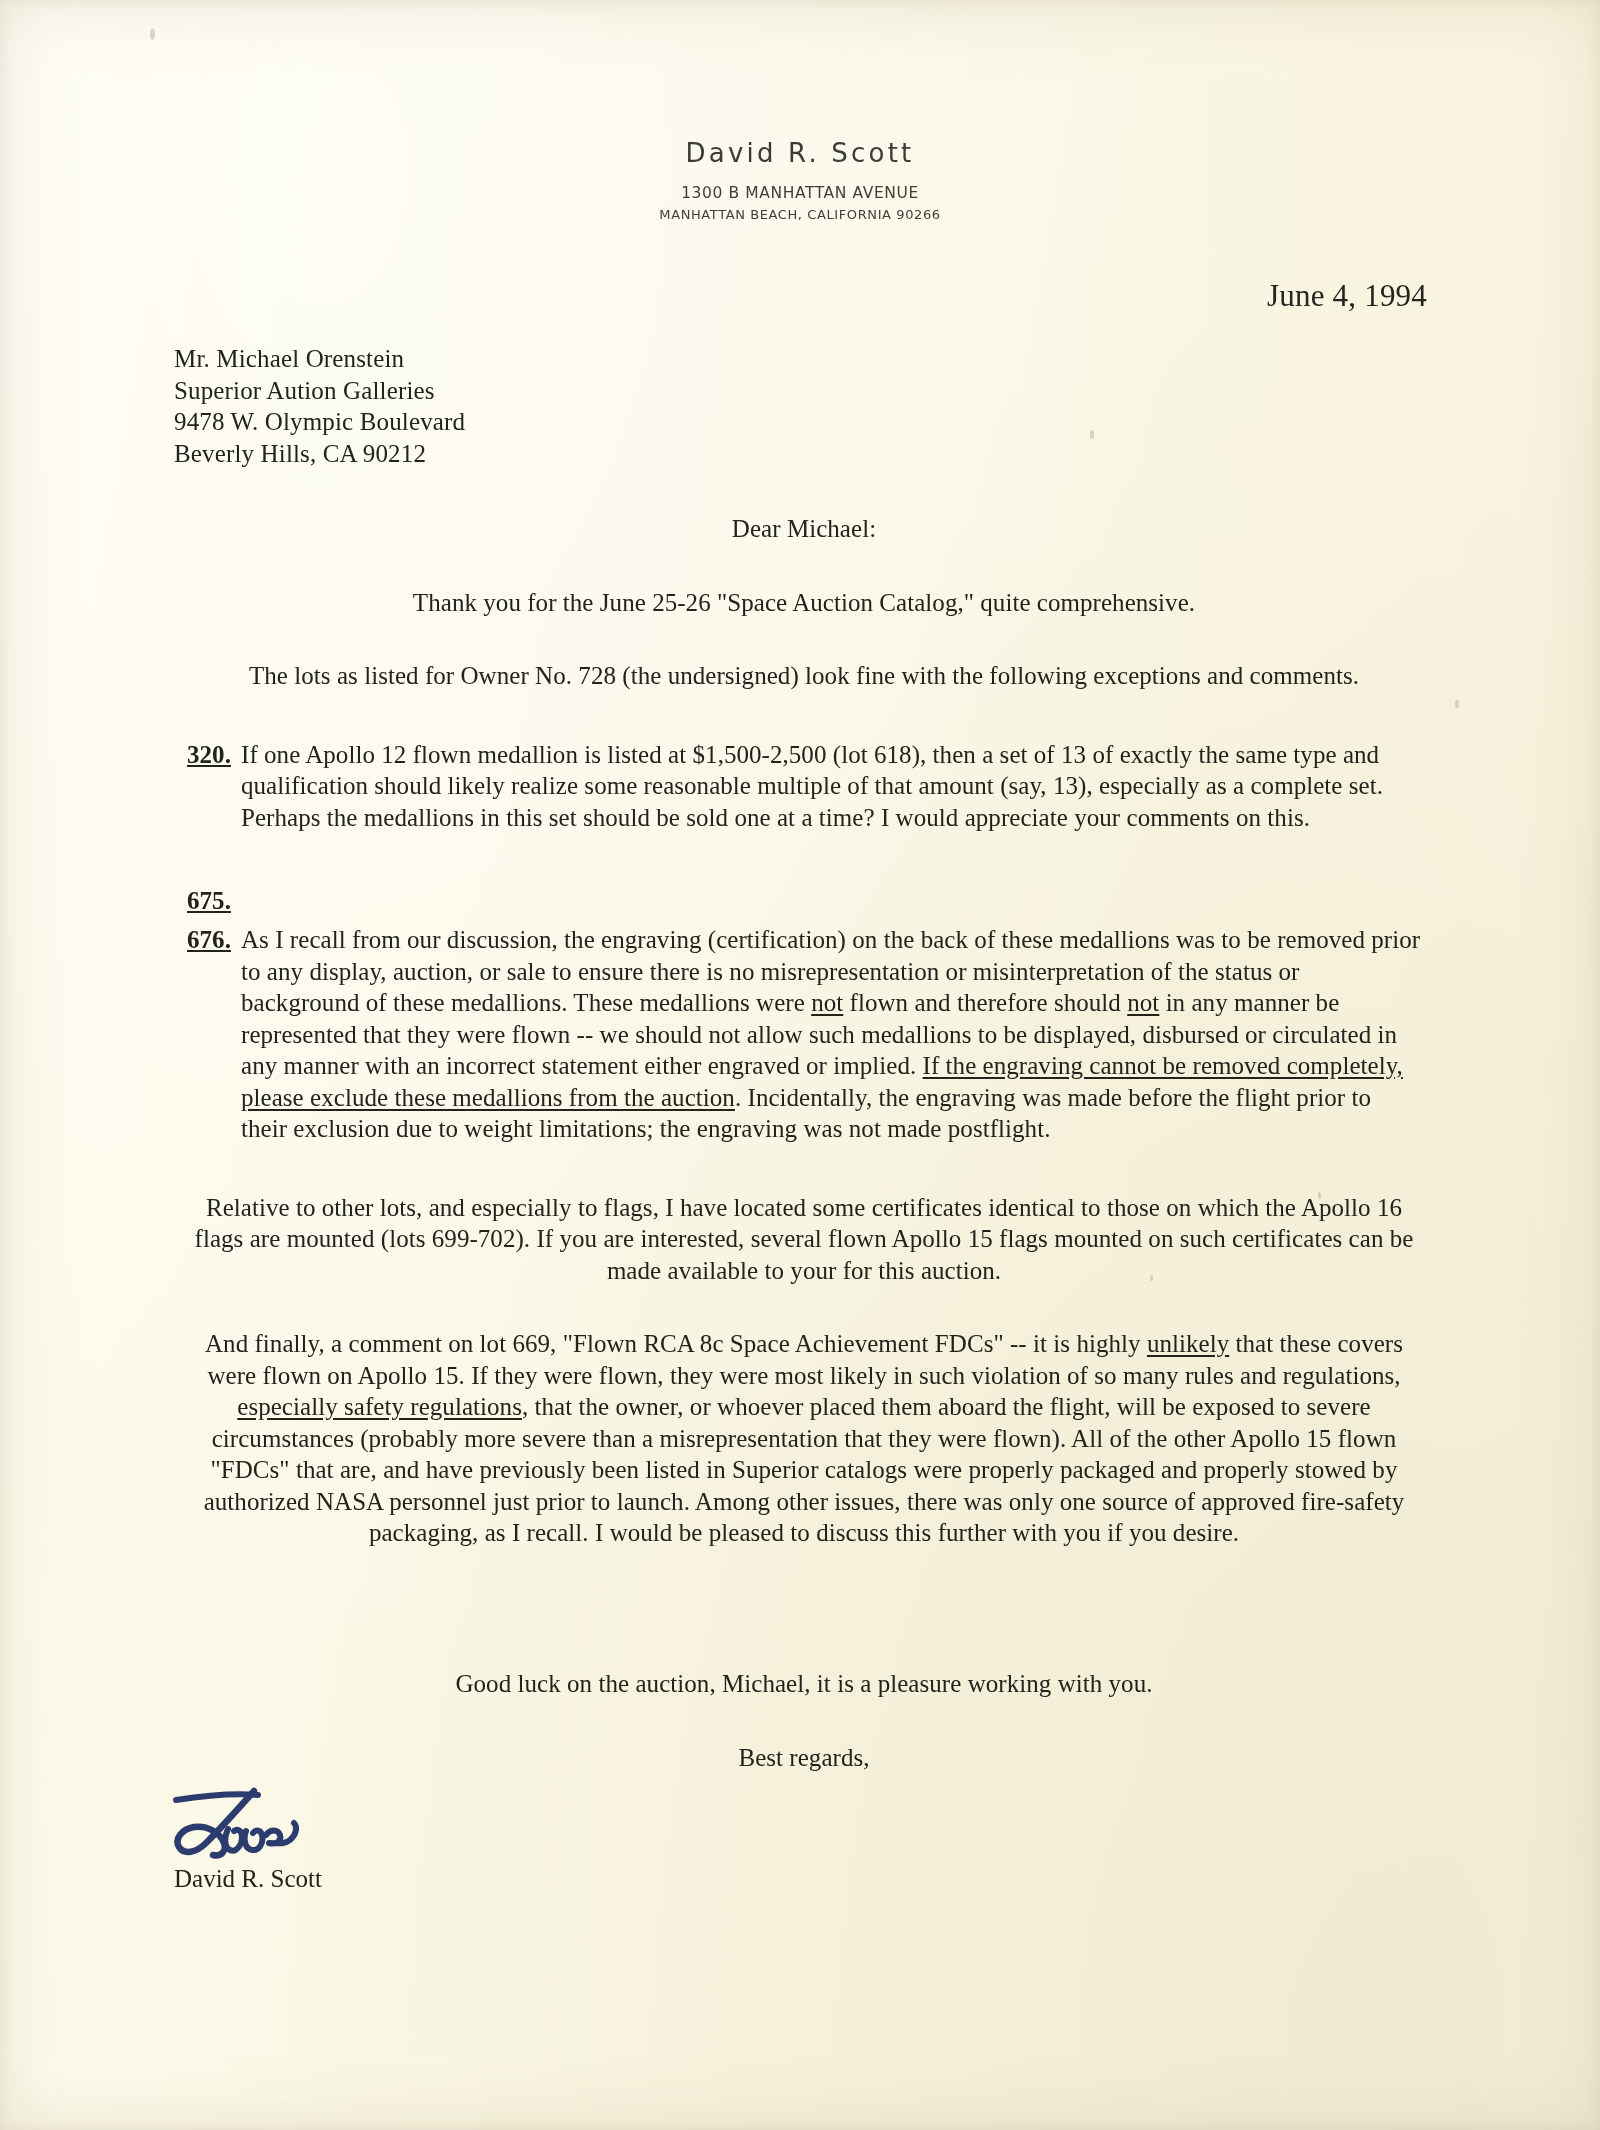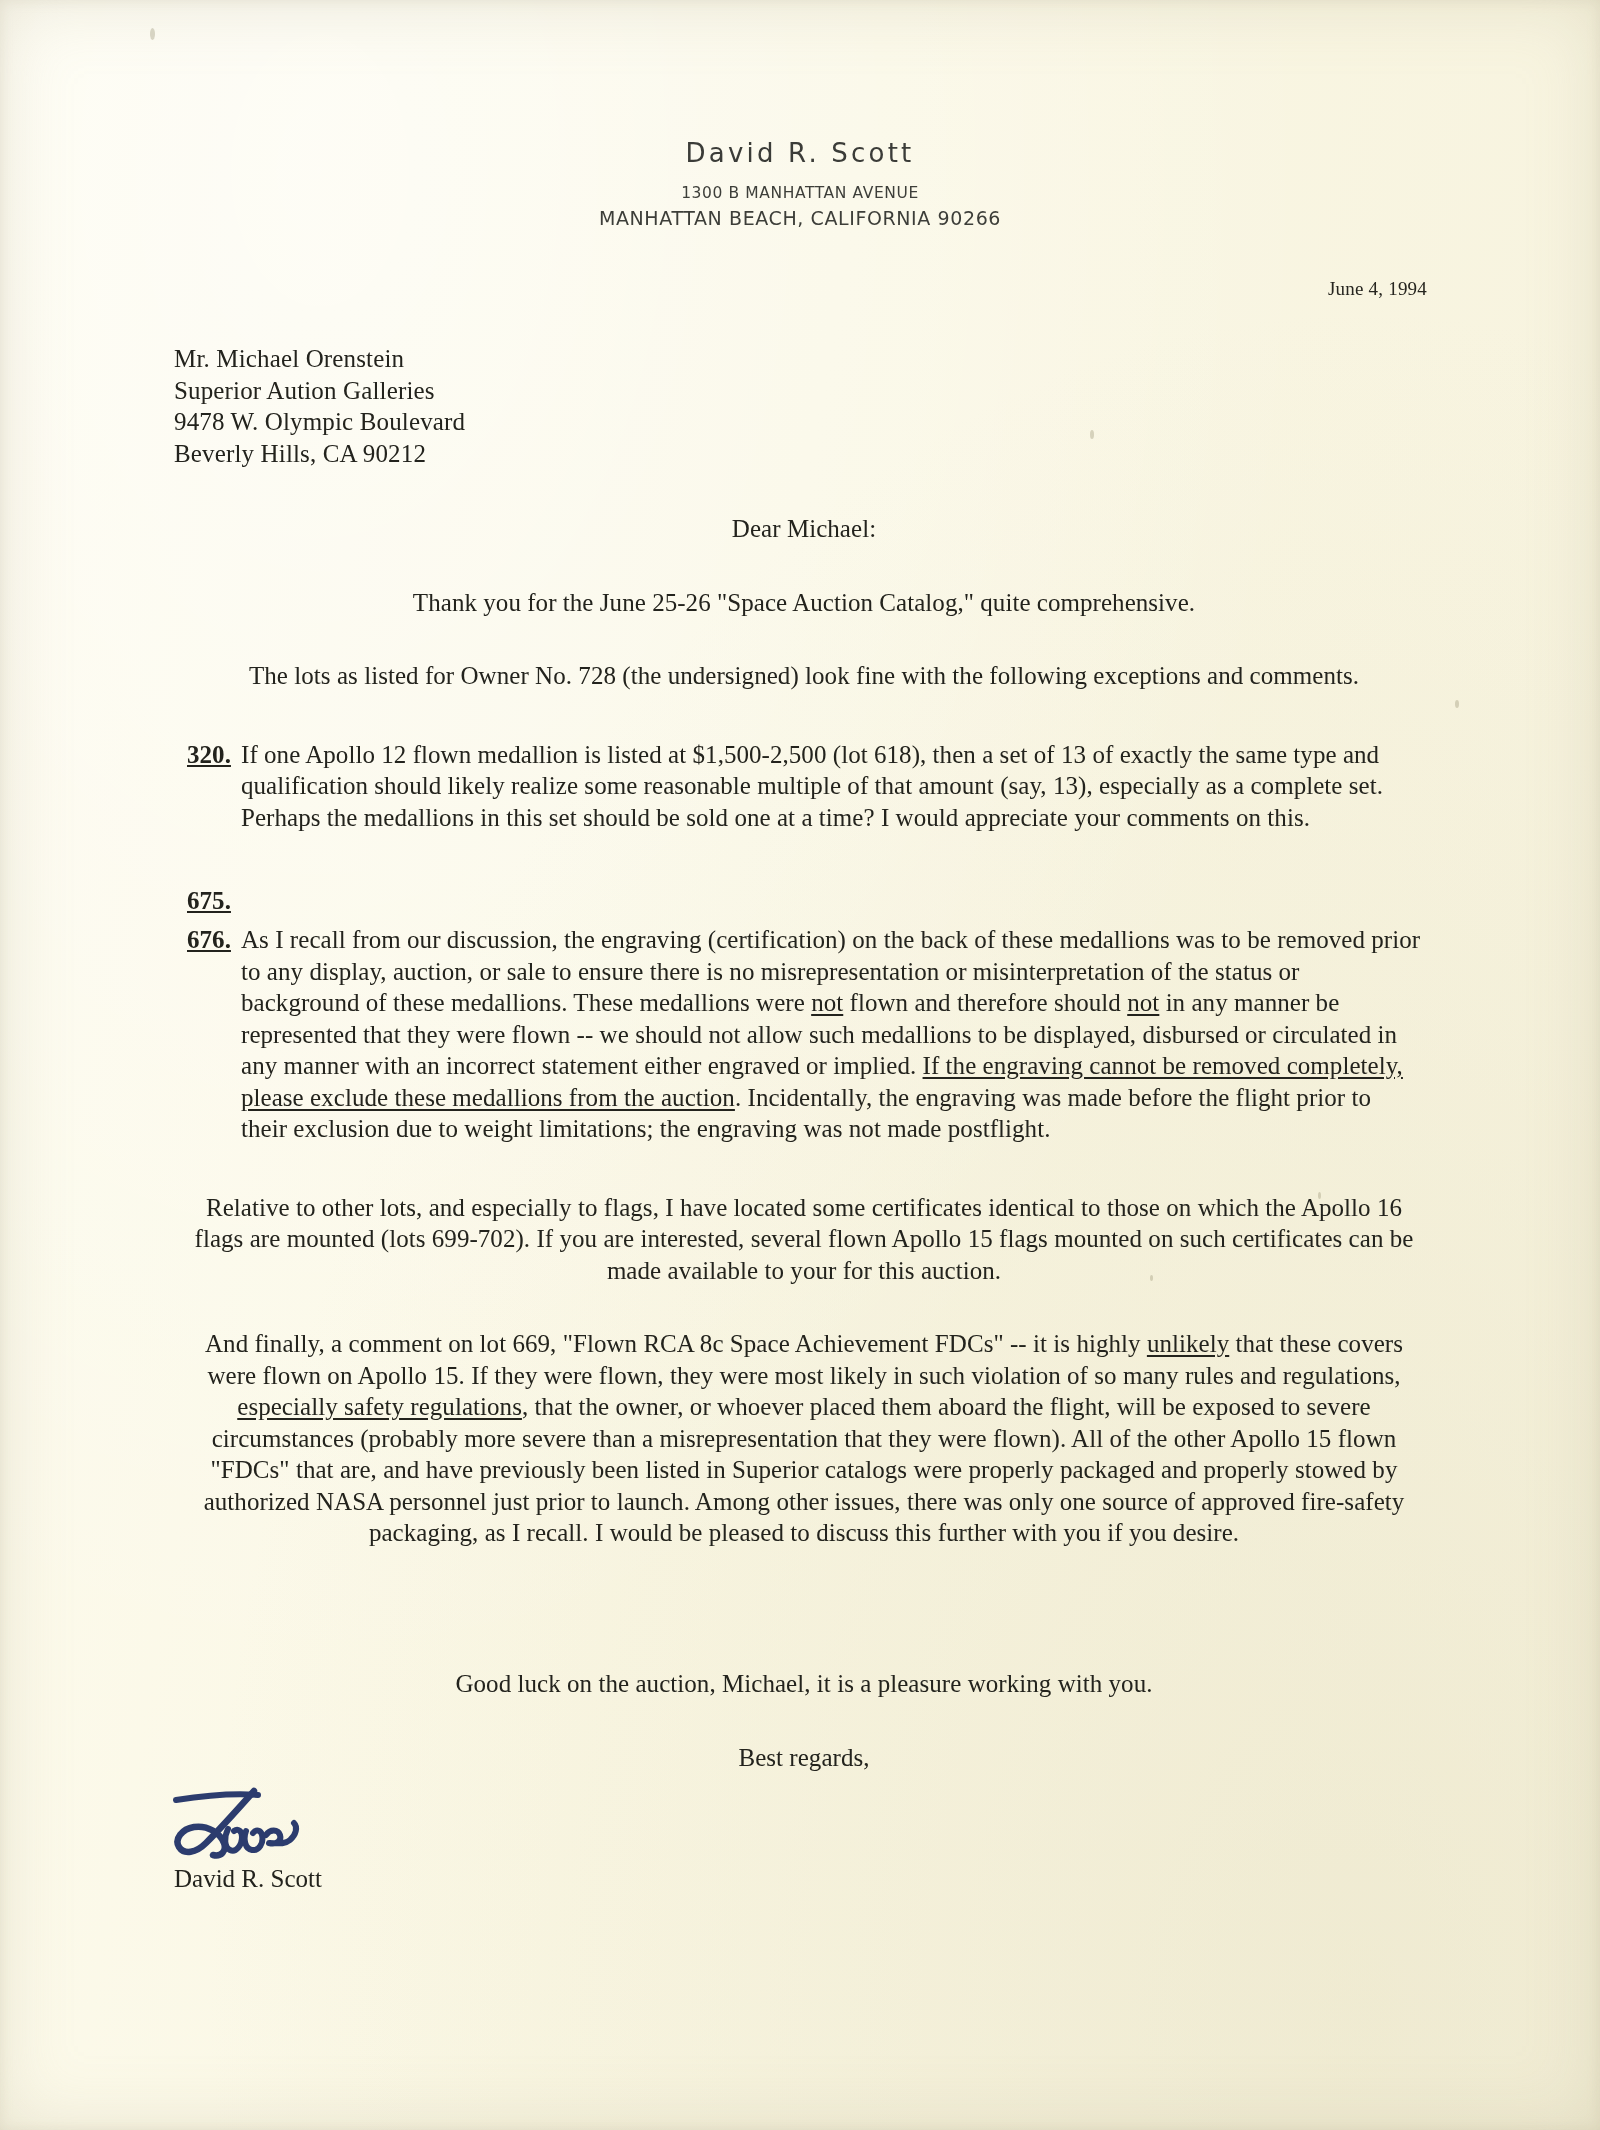--- a/index.html
+++ b/index.html
@@ -67,31 +67,31 @@
     font-family: "DejaVu Sans", sans-serif;
     color: #3d3e39;
     font-weight: 400;
   }
   .lh-addr1 {
     font-size: 15.5px;
     letter-spacing: 0.6px;
     margin-top: 16px;
   }
   .lh-addr2 {
-    font-size: 19px;
+    font-size: 13px;
     letter-spacing: 0.6px;
     margin-top: 5px;
   }
 
   
   .date-line {
     position: absolute;
     right: 173px;
     top: 278px;
-    font-size: 19px;
+    font-size: 31px;
     color: #26251f;
     letter-spacing: 0.2px;
   }
 
   
   .body-block {
     position: absolute;
     left: 174px;
     top: 343px;
     width: 1260px;

